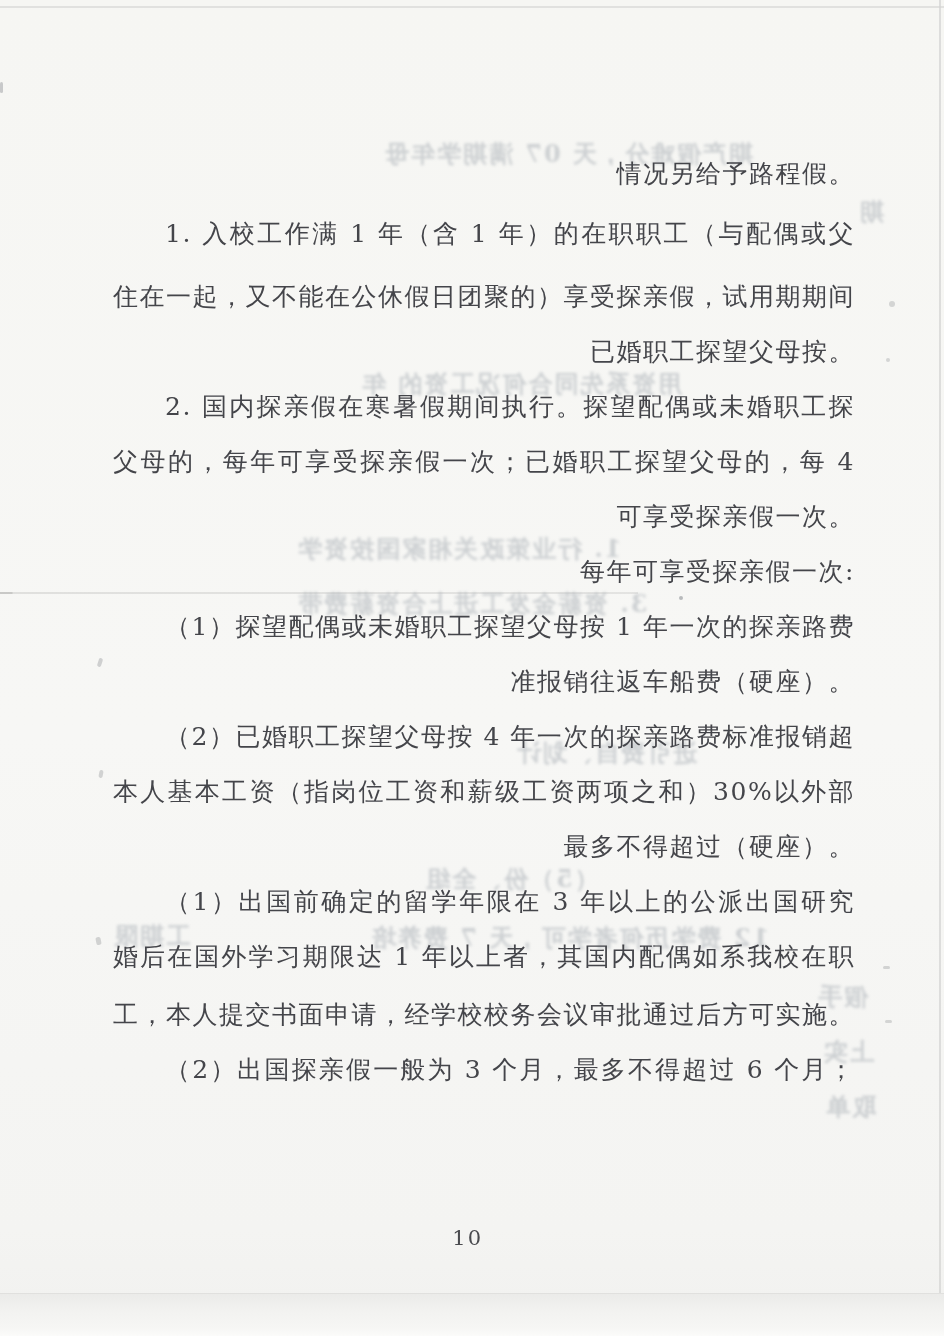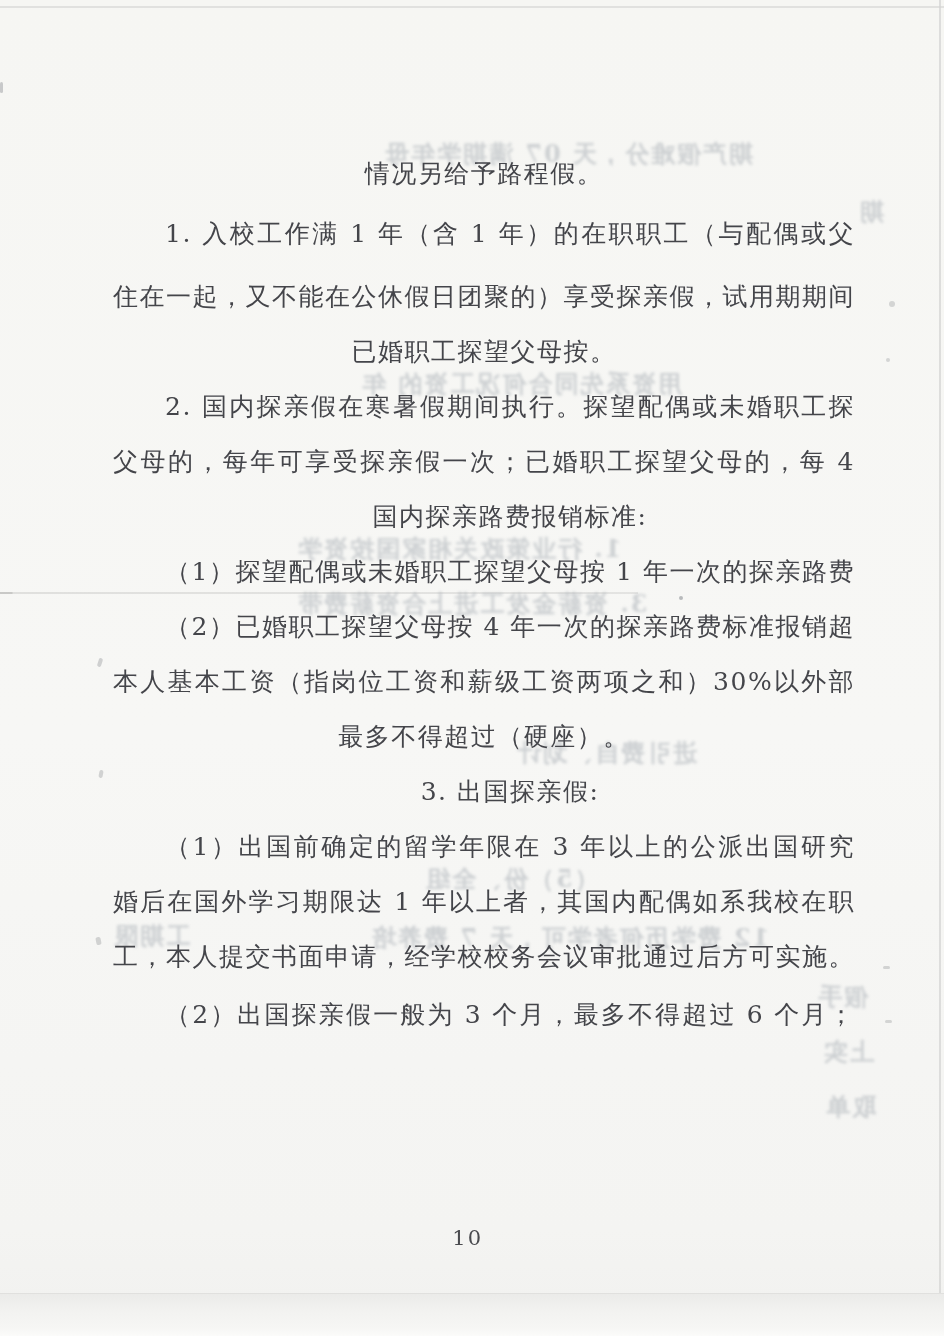--- a/index.html
+++ b/index.html
@@ -50,21 +50,21 @@
     position:absolute; left:113px; top:146px; width:742px;
     color:#44454a;
   }
   .text-line {
     font-size:25px;
     letter-spacing:1.5px;
     line-height:55px;
     height:55px;
     overflow:hidden;
     white-space:normal;
-    text-align:center;
+    text-align:right;
   }
   .text-line.indent  { padding-left:52px; }
   .text-line.justify { text-align:justify; text-align-last:justify; }
   .text-line:nth-of-type(2)  { margin-top:5px; }
   .text-line:nth-of-type(3)  { margin-top:8px; }
   .text-line:nth-of-type(16) { margin-top:3px; }
   .page-number {
     position:absolute; left:423px; top:1226px; width:60px;
     text-align:right;
     font-size:21px; letter-spacing:2px;
@@ -108,26 +108,27 @@
     </div>
 
   <div class="text-body">
 
   <div class="text-line">情况另给予路程假。</div>
       <div class="text-line indent justify">1. 入校工作满 1 年（含 1 年）的在职职工（与配偶或父母不</div>
       <div class="text-line justify">住在一起，又不能在公休假日团聚的）享受探亲假，试用期期间</div>
       <div class="text-line">已婚职工探望父母按。</div>
       <div class="text-line indent justify">2. 国内探亲假在寒暑假期间执行。探望配偶或未婚职工探望</div>
       <div class="text-line justify">父母的，每年可享受探亲假一次；已婚职工探望父母的，每 4 年</div>
-      <div class="text-line indent">国内探亲路费报销标准:</div>
+      <div class="text-line">可享受探亲假一次。</div>
+      <div class="text-line indent">每年可享受探亲假一次:</div>
       <div class="text-line indent justify">（1）探望配偶或未婚职工探望父母按 1 年一次的探亲路费标</div>
+      <div class="text-line">准报销往返车船费（硬座）。</div>
       <div class="text-line indent justify">（2）已婚职工探望父母按 4 年一次的探亲路费标准报销超过</div>
       <div class="text-line justify">本人基本工资（指岗位工资和薪级工资两项之和）30%以外部分的</div>
       <div class="text-line">最多不得超过（硬座）。</div>
-      <div class="text-line indent">3. 出国探亲假:</div>
       <div class="text-line indent justify">（1）出国前确定的留学年限在 3 年以上的公派出国研究生，</div>
       <div class="text-line justify">婚后在国外学习期限达 1 年以上者，其国内配偶如系我校在职职</div>
       <div class="text-line justify">工，本人提交书面申请，经学校校务会议审批通过后方可实施。</div>
       <div class="text-line indent justify">（2）出国探亲假一般为 3 个月，最多不得超过 6 个月；从第</div>
     </div>
 
   <div class="page-number">10</div>
 
 </div>
 

